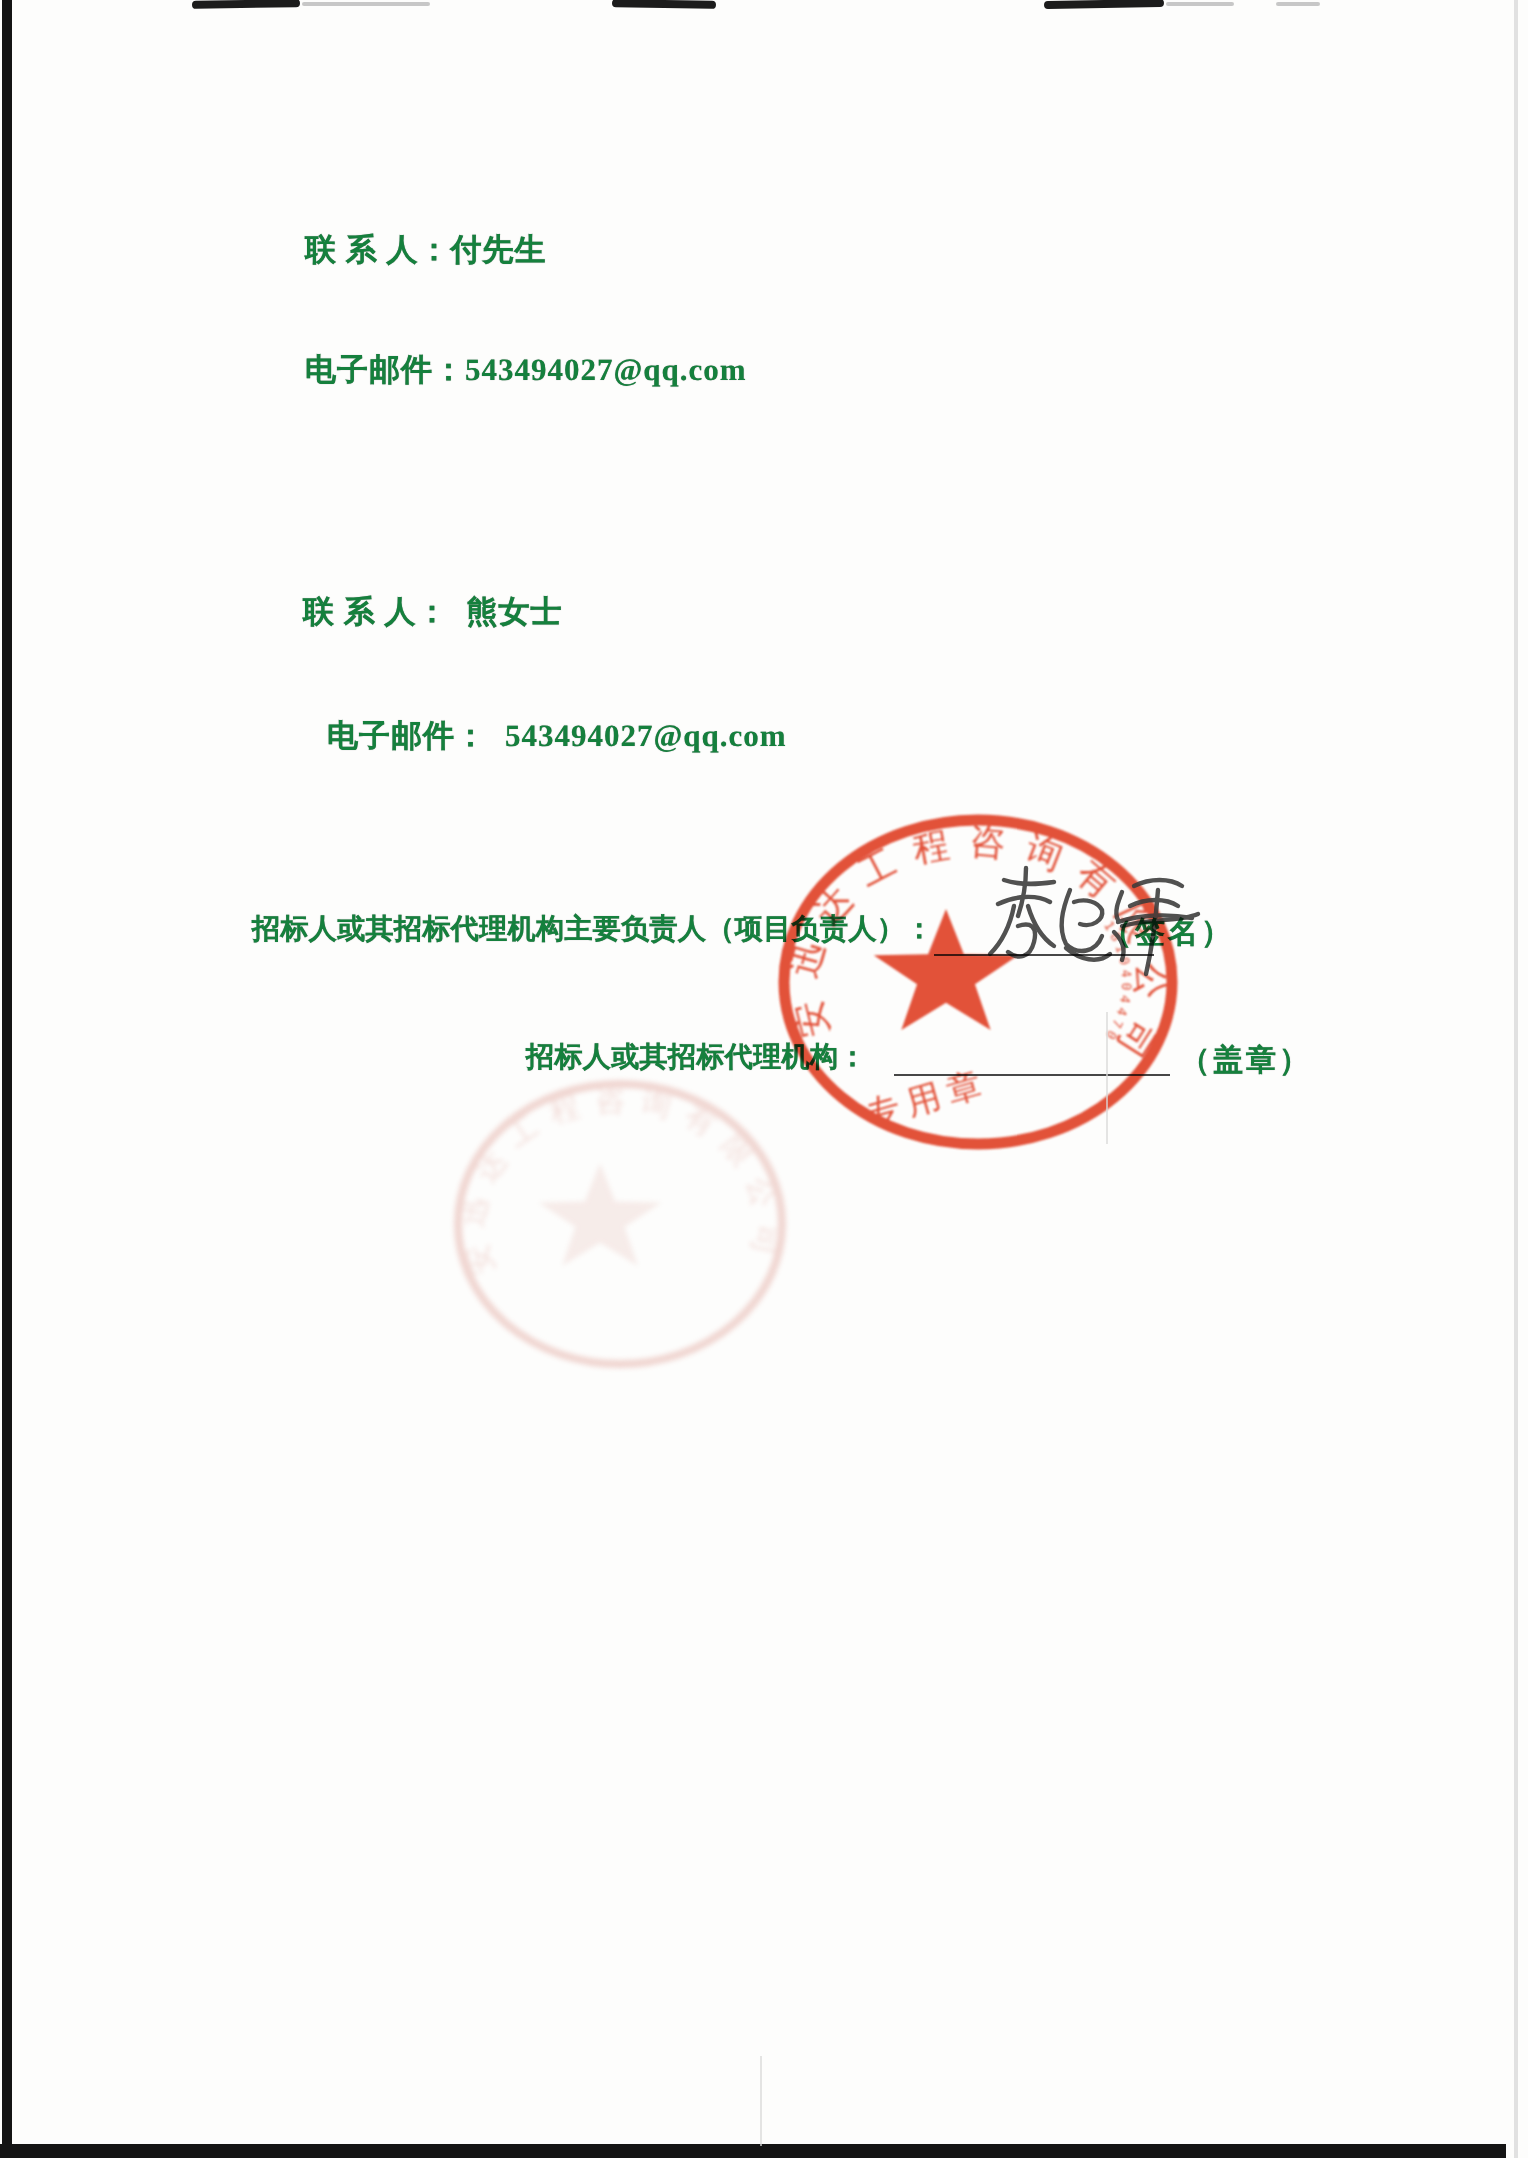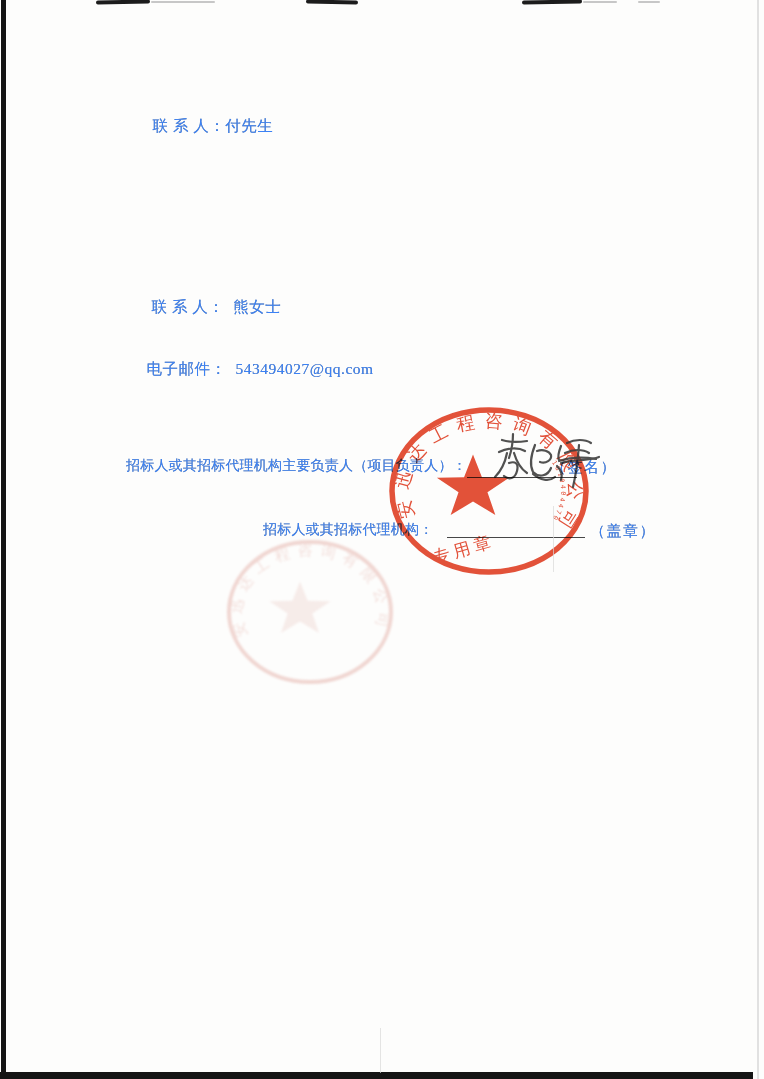--- a/index.html
+++ b/index.html
@@ -5,22 +5,23 @@
 <style>
   html,body{margin:0;padding:0;background:#ffffff;}
   #page{
     position:relative;width:764px;height:1079px;background:#fdfdfc;
     overflow:hidden;
     font-family:"Liberation Serif","DejaVu Serif",serif;
     color:#2e2e2e;
   }
   .tl{
     position:absolute;font-size:15.5px;line-height:18px;
-    letter-spacing:0.5px;white-space:pre;color:#3b82f6;
+    letter-spacing:0.5px;white-space:pre;color:#15803d;
     text-shadow:0 0 0.4px rgba(40,40,40,.55);
+    font-weight:bold;
   }
   .sig{font-size:14px;letter-spacing:0.3px;text-align:right;}
   .suffix{font-size:15px;letter-spacing:1.5px;}
   .val2{padding-left:9px;}
   .uline{position:absolute;height:0;border-top:1.6px solid #474747;}
   .artifact{position:absolute;background:#141414;}
   .smudge{position:absolute;background:#1c1c1c;border-radius:2px;}
   .smudge-tail{position:absolute;background:#9a9a9a;opacity:.55;border-radius:2px;}
   .foldline{position:absolute;background:#d9d9d9;}
   #stamp-overlay{
@@ -29,25 +30,28 @@
   }
 </style>
 </head>
 <body>
 
 <div id="page">
 
   <div class="tl" style="left:135px;top:99px">
     <span>联 系 人：</span><span>付先生</span>
   </div>
+  <div class="tl" style="left:135px;top:159px">
+    <span>电子邮件：</span><span>543494027@qq.com</span>
+  </div>
 
   <div class="tl" style="left:134px;top:280px">
     <span>联 系 人：</span><span class="val2">熊女士</span>
   </div>
-  <div class="tl" style="left:129px;top:342px">
+  <div class="tl" style="left:146px;top:342px">
     <span>电子邮件：</span><span class="val2">543494027@qq.com</span>
   </div>
 
   <div class="tl sig" style="left:126px;top:457px;letter-spacing:0.2px">招标人或其招标代理机构主要负责人（项目负责人）：</div>
   <div class="uline" style="left:467px;top:477px;width:110px"></div>
   <div class="tl suffix" style="left:551px;top:458px">（签名）</div>
 
   <div class="tl sig" style="left:263px;top:521px;letter-spacing:0.2px">招标人或其招标代理机构：</div>
   <div class="uline" style="left:447px;top:537px;width:138px"></div>
   <div class="tl suffix" style="left:590px;top:522px">（盖章）</div>

